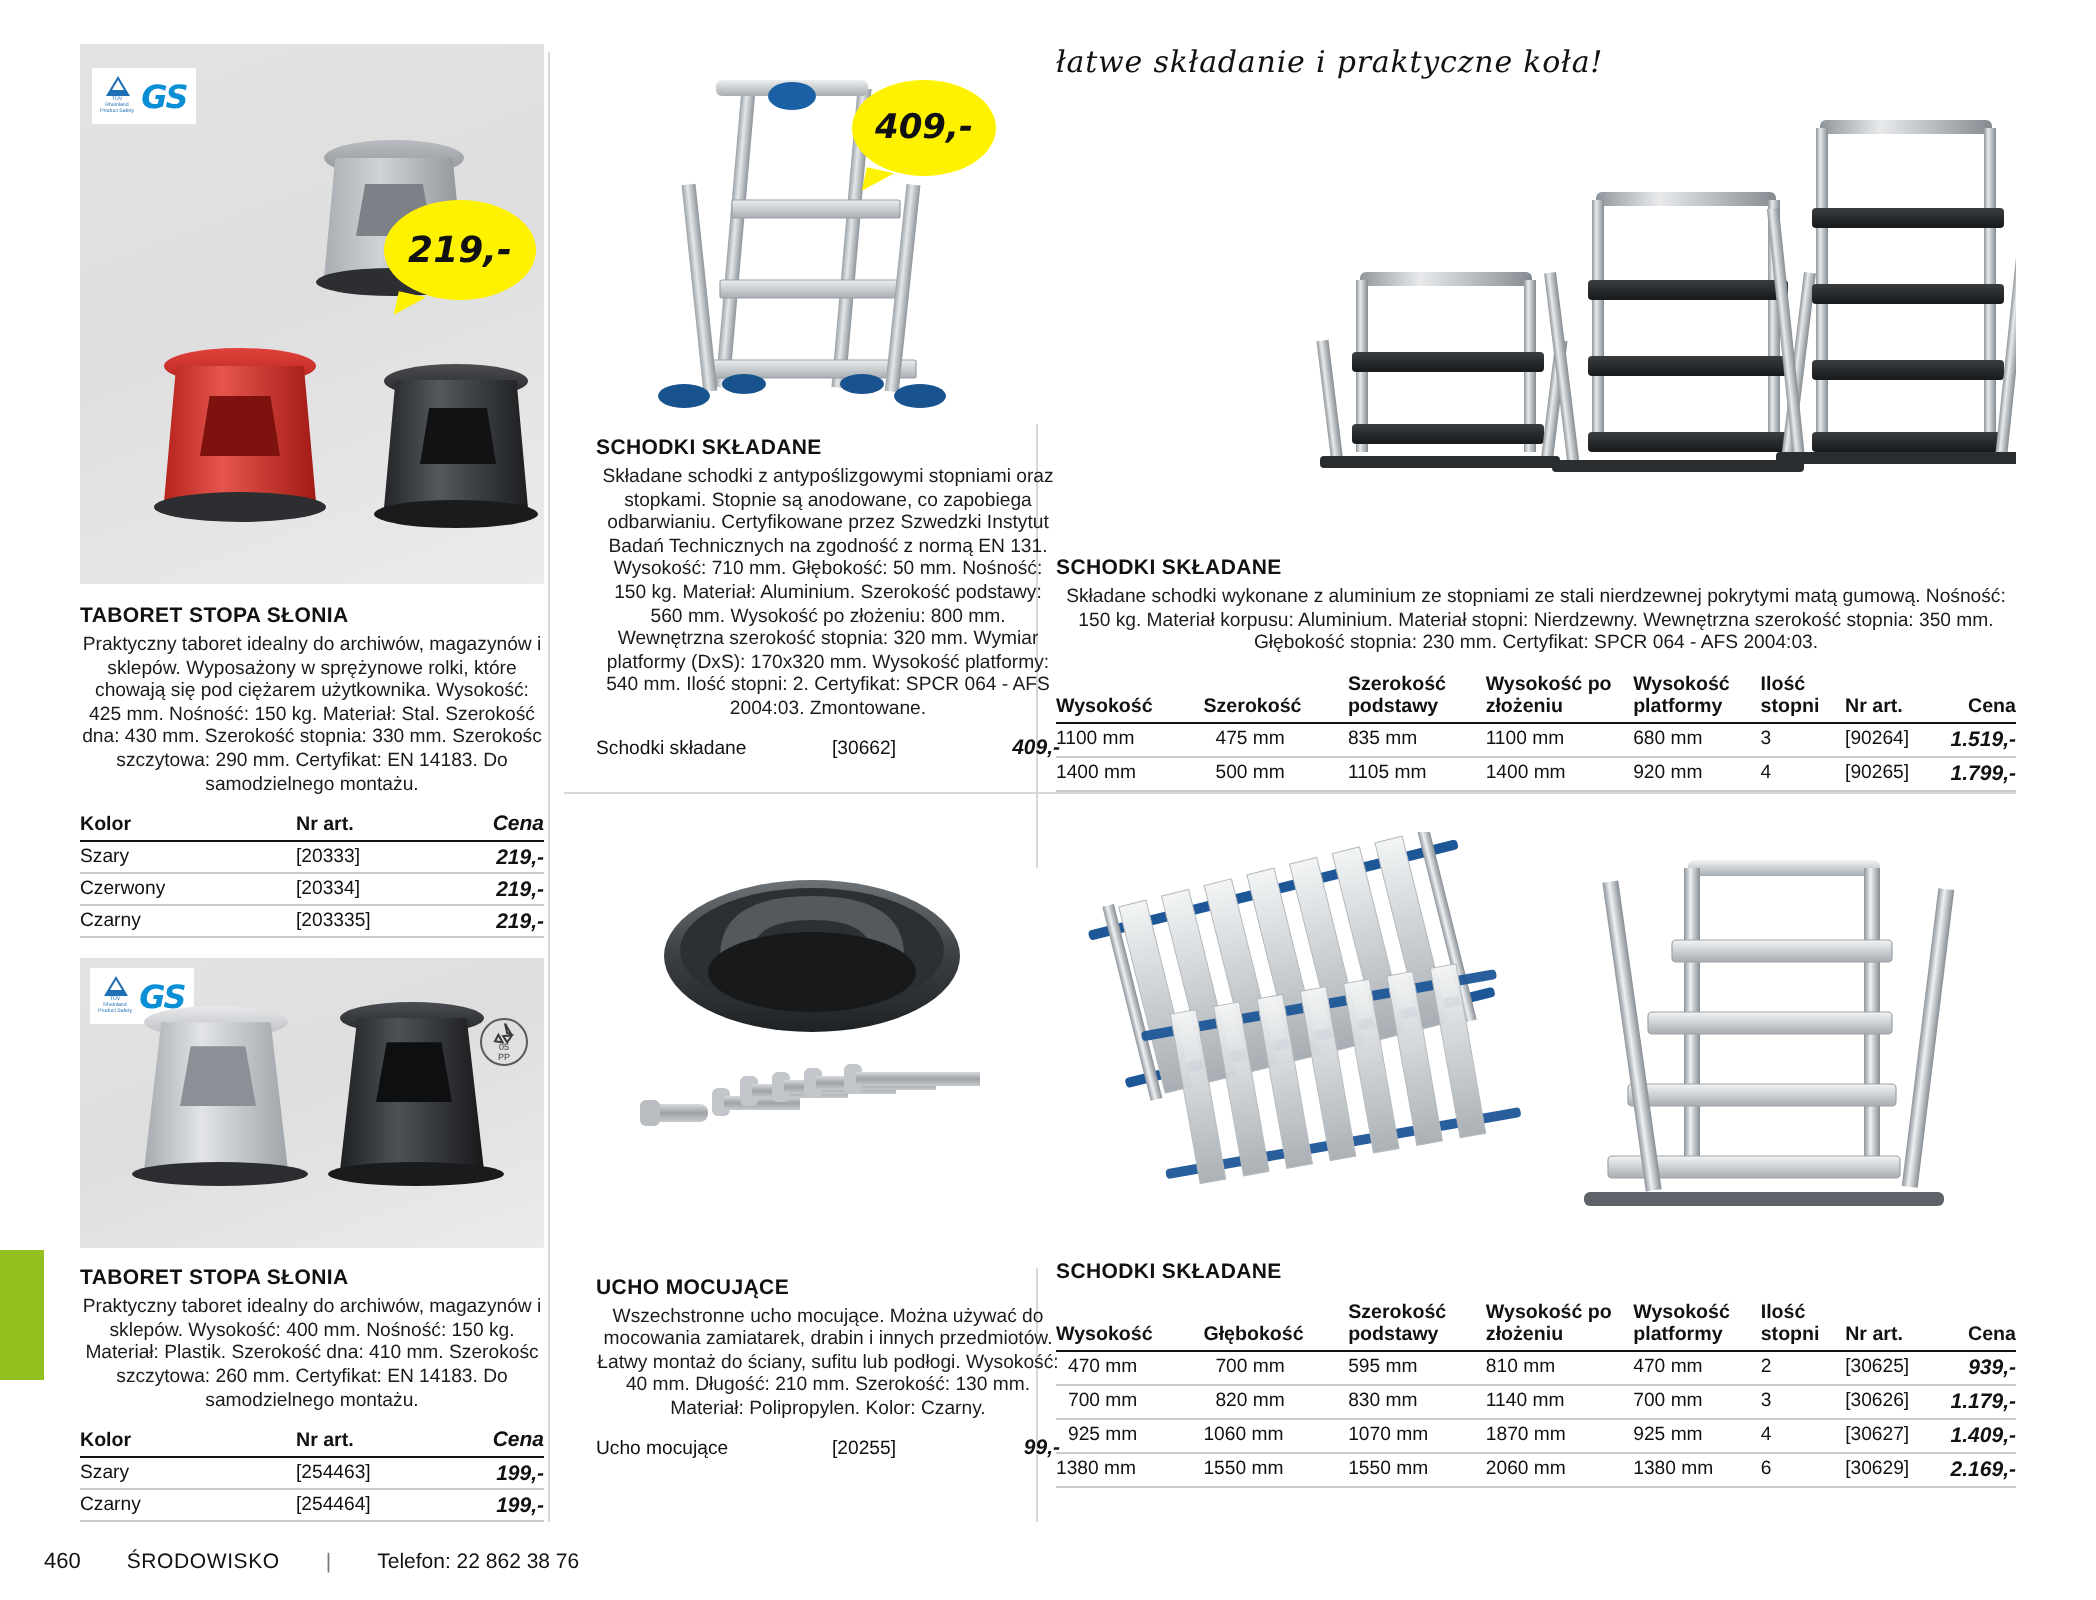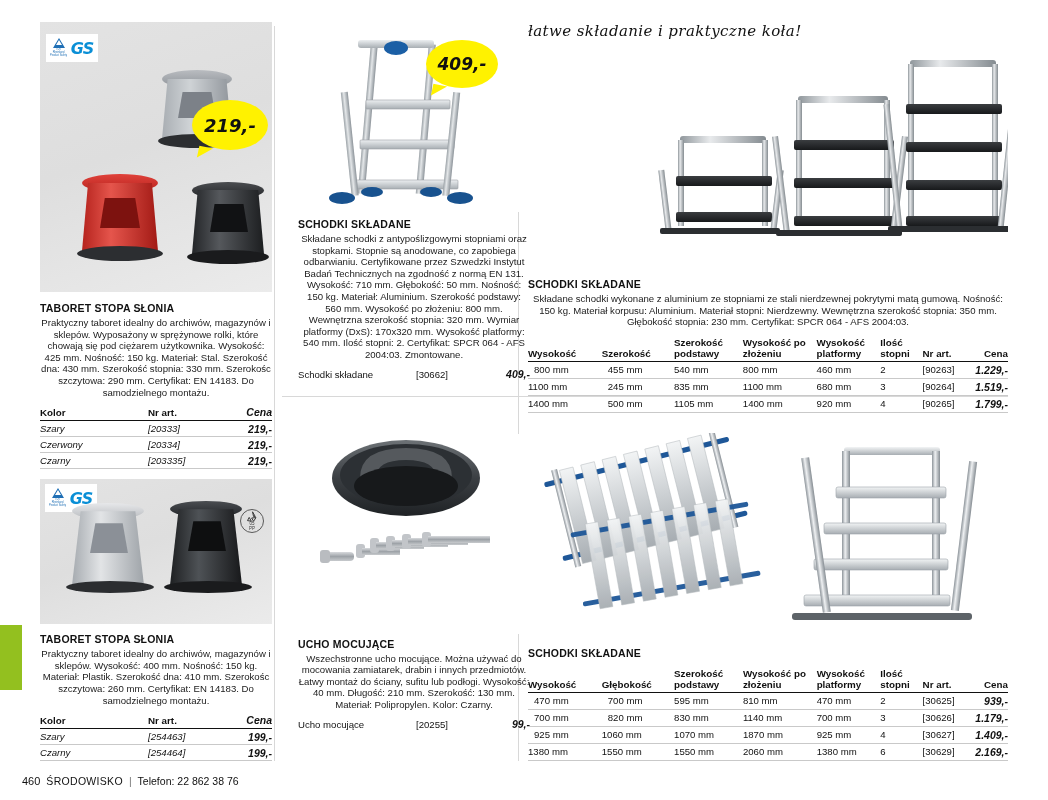--- a/index.html
+++ b/index.html
@@ -93,21 +93,21 @@
   .lineitem .nm { flex:1; }
   .lineitem .art { width:70px; }
   .lineitem .pr { width:44px; text-align:right; font-weight:bold; font-style:italic; font-size:10.5px; }
 
   
   table.kolor { width:100%; border-collapse:collapse; margin-top:7px; font-size:9.6px; }
   table.kolor th {
     text-align:left; font-weight:bold; font-size:9.8px; padding:1px 0 2px 0;
     border-bottom:1px solid #111; color:#111;
   }
-  table.kolor td { padding:1.5px 0; border-bottom:1px solid #c9c9c9; color:#111;font-style:italic; }
+  table.kolor td { padding:1.5px 0; border-bottom:1px solid #c9c9c9; color:#111; }
   table.kolor .c-art { width:74px; }
   table.kolor .c-price { width:50px; text-align:right; font-weight:bold; font-style:italic; font-size:10.5px;}
   table.kolor th.c-art{ text-align:left; }
   table.kolor th.c-price{ text-align:right; }
 
   
   table.spec { width:100%; border-collapse:collapse; font-size:9.6px; margin-top:9px; }
   table.spec thead th {
     vertical-align:bottom; text-align:left; font-weight:bold; font-size:9.8px;
     padding:0 4px 2px 0; border-bottom:1px solid #111; color:#111; line-height:11px;
@@ -115,21 +115,21 @@
   table.spec tbody td {
     padding:2px 4px 2px 0; border-bottom:1px solid #c9c9c9; color:#111;
   }
   table.spec .num { padding-left:6px; }
   table.spec th.price-h, table.spec td.price-c { text-align:right; padding-right:0; }
   table.spec td.price-c { font-weight:bold; font-style:italic; font-size:10.5px; }
 
   
   .footer {
     position:absolute; left:22px; bottom:13px;
-    display:flex; align-items:baseline; gap:6px;
+    display:flex; align-items:baseline; gap:23px;
     font-size:10.5px; color:#111;
   }
   .footer .pg { font-size:11px; }
   .footer .sec { font-weight:normal; letter-spacing:.3px; }
   .footer .sep { color:#777; }
 
   
   .stool { position:absolute; }
   .stool .top { position:absolute; border-radius:50%; }
   .stool .body { position:absolute; }
@@ -448,32 +448,22 @@
         <th style="width:72px;">Szerokość podstawy</th>
         <th style="width:78px;">Wysokość po złożeniu</th>
         <th style="width:66px;">Wysokość platformy</th>
         <th style="width:44px;">Ilość stopni</th>
         <th style="width:56px;">Nr art.</th>
         <th class="price-h">Cena</th>
       </tr>
         </thead>
       <tbody>
         <tr>
-          <td class="num">800 mm</td>
-          <td class="num">455 mm</td>
-          <td>540 mm</td>
-          <td>800 mm</td>
-          <td>460 mm</td>
-          <td>2</td>
-          <td>[90263]</td>
-          <td class="price-c">1.229,-</td>
-        </tr>
-        <tr>
           <td>1100 mm</td>
-          <td class="num">245 mm</td>
+          <td class="num">475 mm</td>
           <td>835 mm</td>
           <td>1100 mm</td>
           <td>680 mm</td>
           <td>3</td>
           <td>[90264]</td>
           <td class="price-c">1.519,-</td>
         </tr>
         <tr>
           <td>1400 mm</td>
           <td class="num">500 mm</td>

